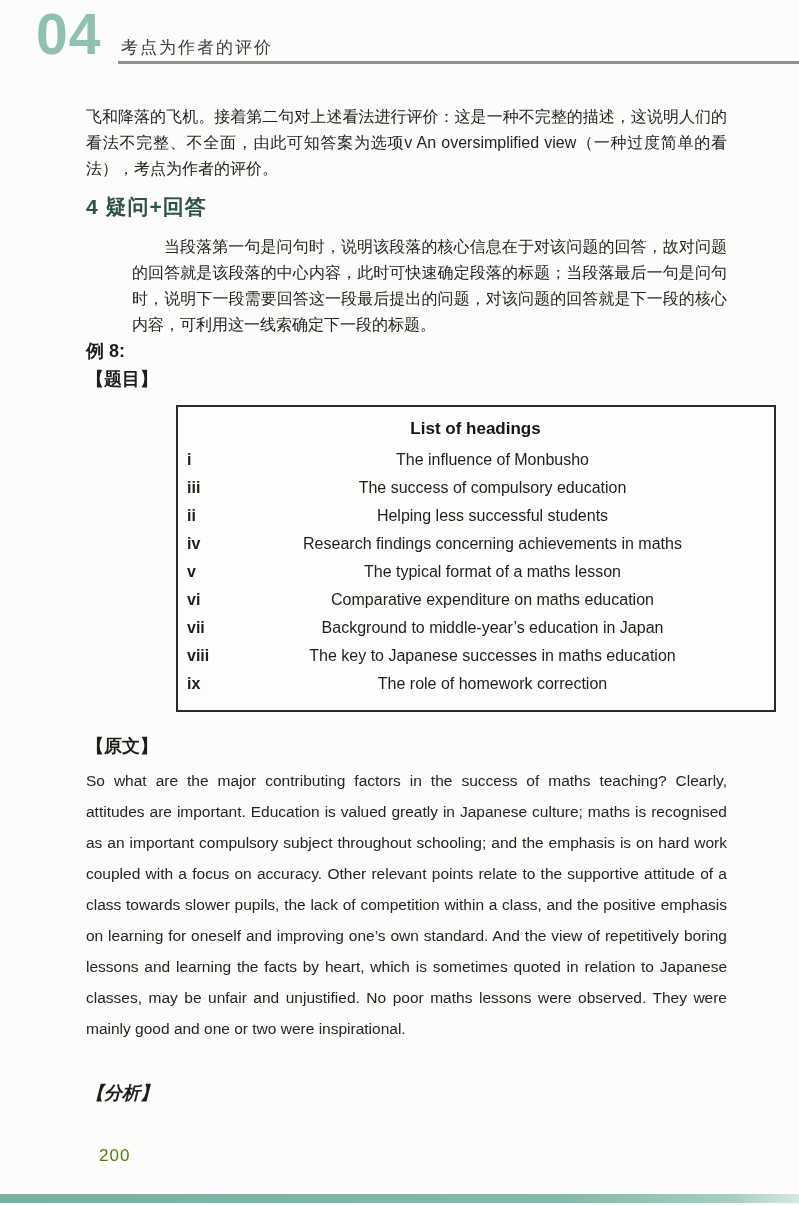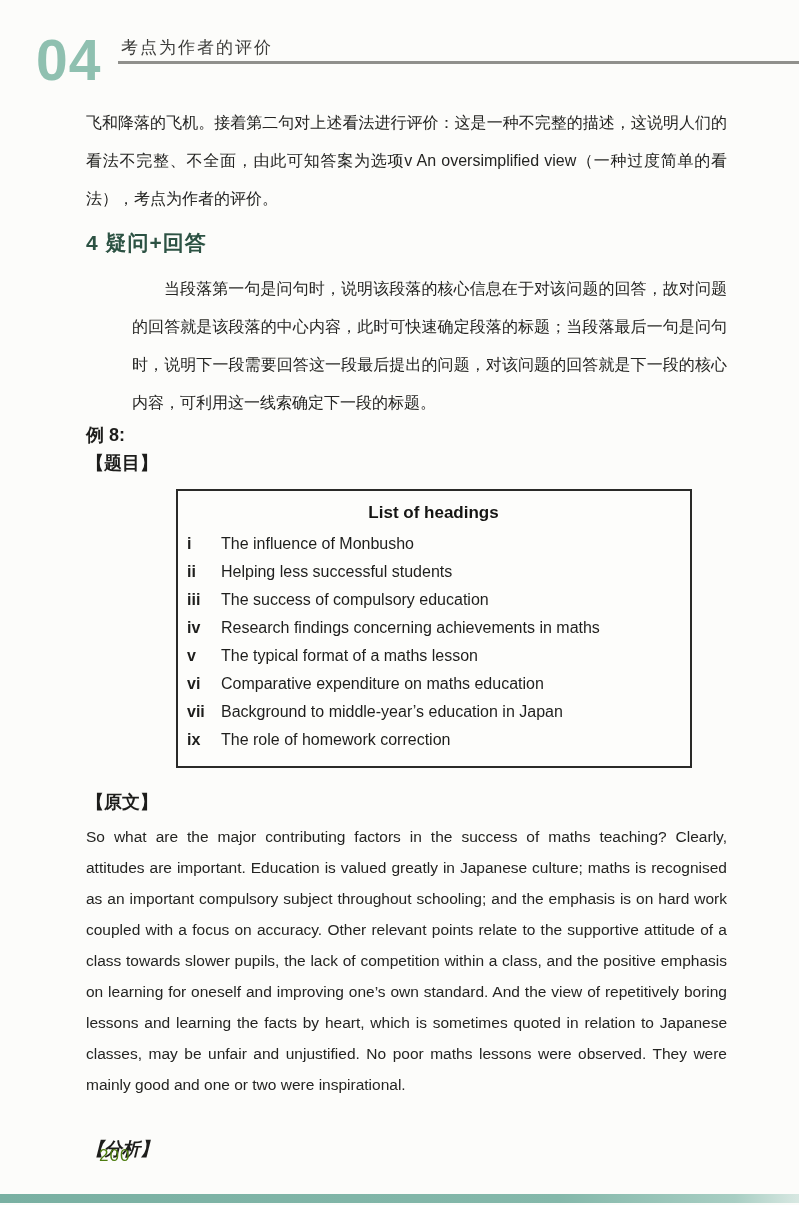--- a/index.html
+++ b/index.html
@@ -10,36 +10,36 @@
     height: 1205px;
     margin: 0 auto;
     background: #fcfcfa;
     overflow: hidden;
     font-family: "Liberation Sans", sans-serif;
     color: #2b2b29;
   }
   
   .page-header { position: relative; height: 82px; }
   .chapter-num {
-    position: absolute; left: 36px; top: 32px;
+    position: absolute; left: 36px; top: 6px;
     font-size: 57px; font-weight: bold; line-height: 1;
     color: #8fc0b0; letter-spacing: 1px;
   }
   .book-title {
     position: absolute; left: 121px; top: 36px;
     font-size: 17px; color: #3d3d3b; letter-spacing: 2px;
   }
   .header-rule {
     position: absolute; left: 118px; right: 0; top: 61px;
     height: 3px; background: #90908c;
   }
   
   .content { padding: 0 72px 0 86px; }
   .cjk-para {
-    font-size: 16px; line-height: 38px;
+    font-size: 16px; line-height: 26px;
     text-align: justify; color: #242422;
   }
   .para-first { margin-top: 22px; }
   .indent2 { text-indent: 2em; }
   .section-heading {
     margin-top: 10px;
     font-size: 21px; line-height: 30px; font-weight: bold;
     color: #2c5243; letter-spacing: 1px;
   }
   .section-para { margin-top: 12px; margin-left: 46px; }
@@ -47,33 +47,33 @@
     margin-top: 0;
     font-size: 18px; line-height: 27px; font-weight: bold; color: #1d1d1b;
   }
   .bracket-label {
     font-size: 18px; line-height: 28px; font-weight: bold; color: #1d1d1b;
   }
   .question-label { }
   
   .headings-box {
     margin: 12px 0 0 90px;
-    width: 516px;
+    width: 600px;
     border: 2px solid #2a2a28;
     background: #fdfdfb;
     padding: 7px 10px 12px 9px;
   }
   .headings-box-title {
     text-align: center; font-weight: bold;
     font-size: 17px; line-height: 30px; color: #151513;
     margin-bottom: 2px;
   }
   .heading-item { display: flex; line-height: 28px; font-size: 16px; color: #1e1e1c; }
   .heading-numeral { flex: 0 0 34px; font-weight: bold; }
-  .heading-text { flex: 1; }
+  .heading-text { flex: 1; text-align: center; }
   
   .passage-label { margin-top: 20px; }
   .passage-text {
     margin-top: 5px;
     font-size: 15.5px; line-height: 31px;
     text-align: justify; color: #242422;
   }
   .analysis-label { margin-top: 35px; font-style: italic; }
   
   .page-number {
@@ -109,42 +109,46 @@
 
     <div class="bracket-label question-label">【题目】</div>
 
     <div class="headings-box">
       <div class="headings-box-title">List of headings</div>
       <div class="heading-item">
         <span class="heading-numeral">i</span>
         <span class="heading-text">The influence of Monbusho</span>
       </div>
       <div class="heading-item">
+        <span class="heading-numeral">iii</span>
+        <span class="heading-text">The success of compulsory education</span>
+      </div>
+      <div class="heading-item">
         <span class="heading-numeral">ii</span>
         <span class="heading-text">Helping less successful students</span>
-      </div>
-      <div class="heading-item">
-        <span class="heading-numeral">iii</span>
-        <span class="heading-text">The success of compulsory education</span>
       </div>
       <div class="heading-item">
         <span class="heading-numeral">iv</span>
         <span class="heading-text">Research findings concerning achievements in maths</span>
       </div>
       <div class="heading-item">
         <span class="heading-numeral">v</span>
         <span class="heading-text">The typical format of a maths lesson</span>
       </div>
       <div class="heading-item">
         <span class="heading-numeral">vi</span>
         <span class="heading-text">Comparative expenditure on maths education</span>
       </div>
       <div class="heading-item">
         <span class="heading-numeral">vii</span>
         <span class="heading-text">Background to middle-year’s education in Japan</span>
+      </div>
+      <div class="heading-item">
+        <span class="heading-numeral">viii</span>
+        <span class="heading-text">The key to Japanese successes in maths education</span>
       </div>
       <div class="heading-item">
         <span class="heading-numeral">ix</span>
         <span class="heading-text">The role of homework correction</span>
       </div>
     </div>
 
     <div class="bracket-label passage-label">【原文】</div>
 
     <p class="passage-text">So what are the major contributing factors in the success of maths teaching? Clearly, attitudes are important. Education is valued greatly in Japanese culture; maths is recognised as an important compulsory subject throughout schooling; and the emphasis is on hard work coupled with a focus on accuracy. Other relevant points relate to the supportive attitude of a class towards slower pupils, the lack of competition within a class, and the positive emphasis on learning for oneself and improving one’s own standard. And the view of repetitively boring lessons and learning the facts by heart, which is sometimes quoted in relation to Japanese classes, may be unfair and unjustified. No poor maths lessons were observed. They were mainly good and one or two were inspirational.</p>

